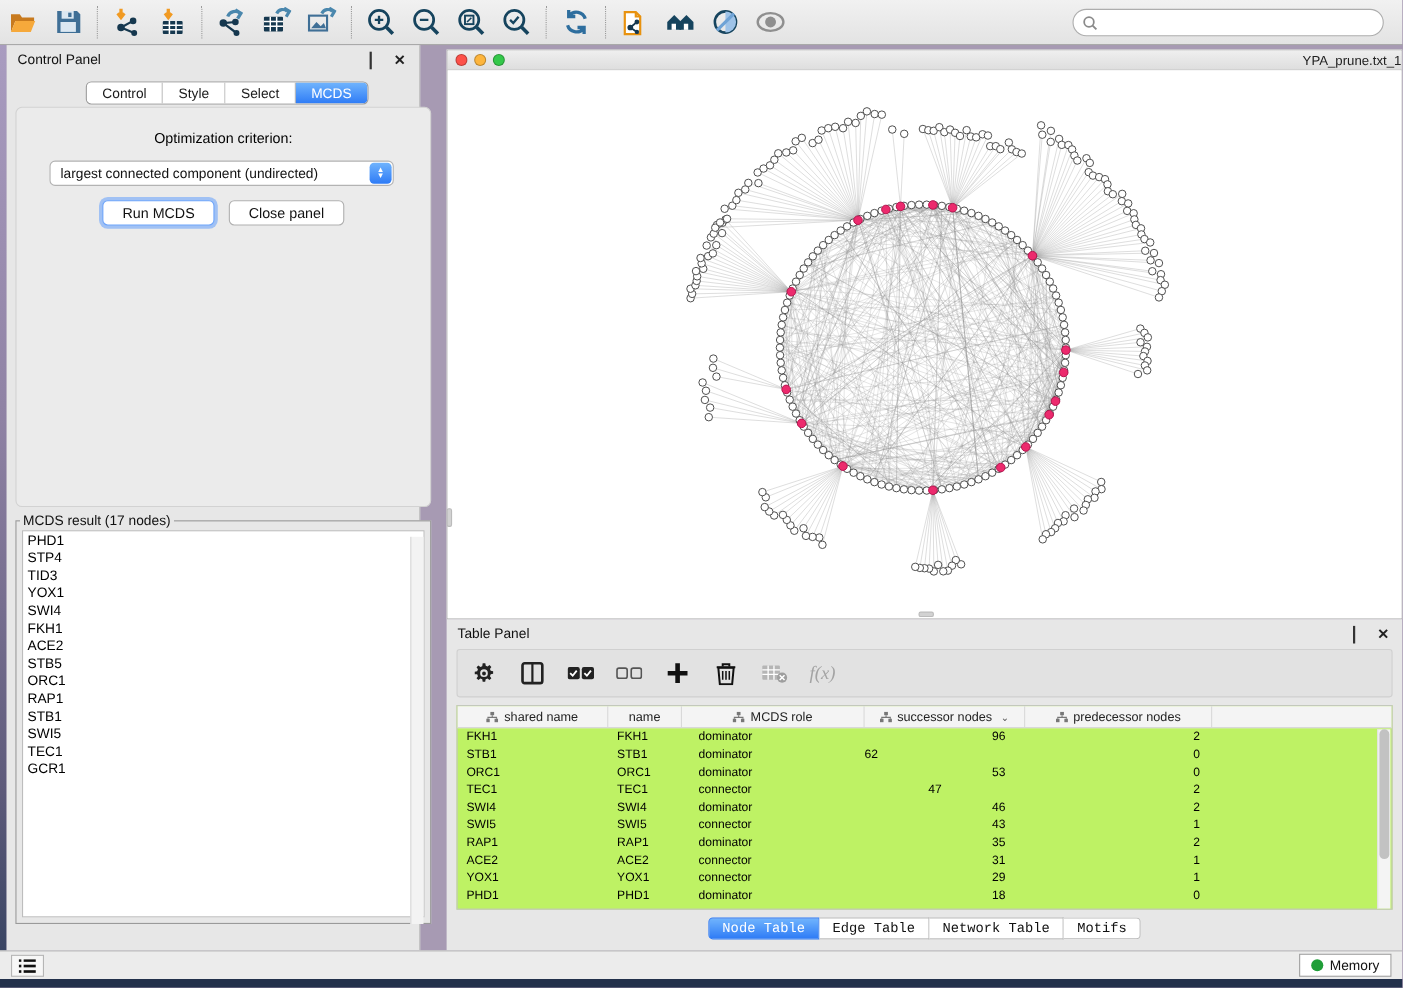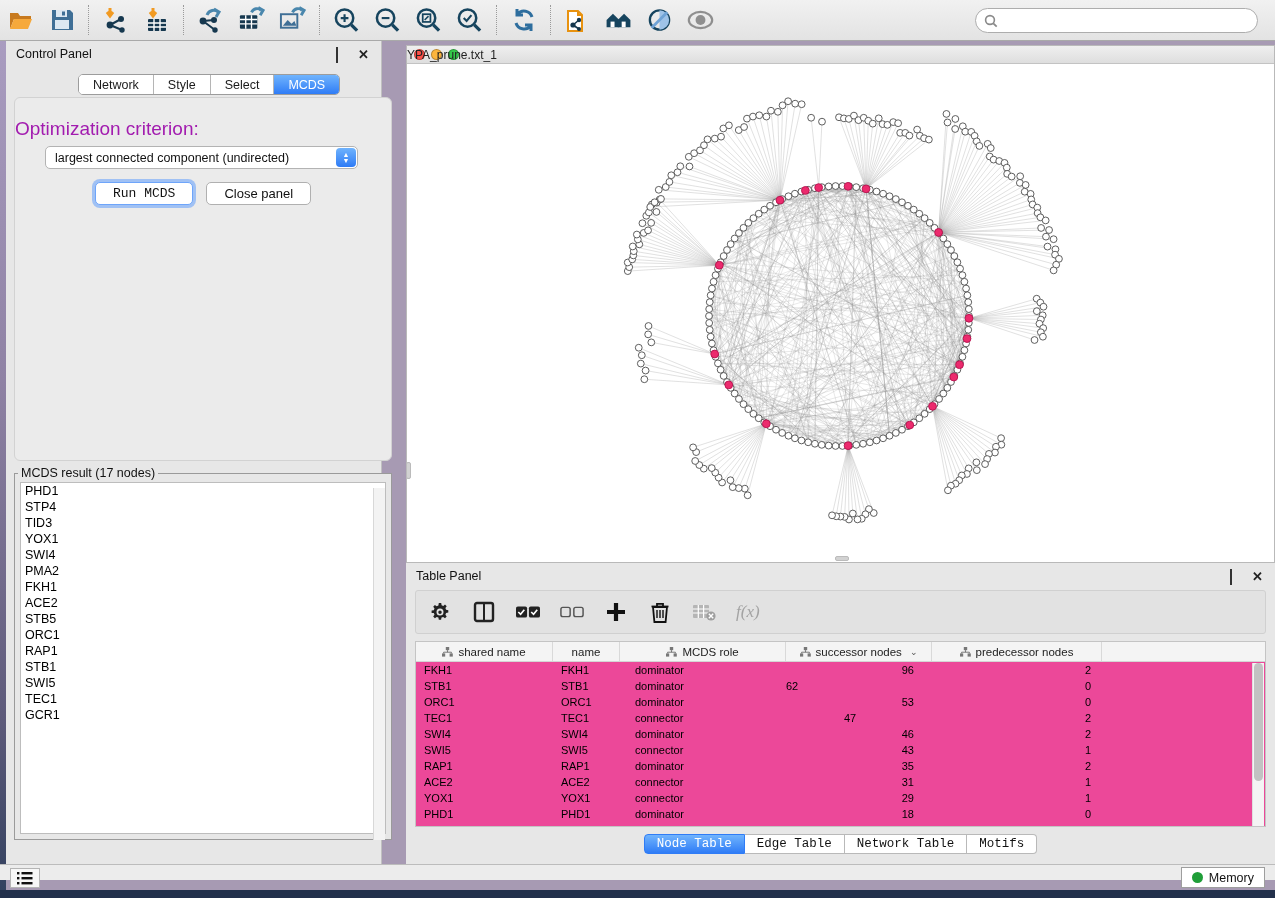--- a/index.html
+++ b/index.html
@@ -25,76 +25,76 @@
   .close-glyph { font-size:13px; font-weight:bold; color:#222; line-height:11px; }
 
   .seg-tabs { position:absolute; left:72px; top:33px; display:flex; height:21px;
     border:1px solid #9c9c9c; border-radius:5px; overflow:hidden; background:#fff; }
   .seg { padding:0 14px; font-size:12.5px; display:flex; align-items:center; color:#1a1a1a; background:#fff; border-right:1px solid #b5b5b5; }
   .seg:last-child { border-right:none; }
   .seg.active { background:linear-gradient(#70b4fd,#2f7cf6); color:#fff; border-right:none; }
 
   .inner-card { position:absolute; left:8px; top:56px; width:378px; height:364px;
     background:#ebebeb; border:1px solid #d2d2d2; border-radius:6px; }
-  .opt-label { margin-top:20px; font-size:19px; color:#a21caf; }
+  .opt-label { text-align:center; margin-top:20px; font-size:13px; color:#000000; }
   .dropdown { position:absolute; left:30px; top:48px; width:313px; height:23px; background:#fff;
     border:1px solid #b3b3b3; border-radius:5px; display:flex; align-items:center; font-size:12.5px; color:#111; padding-left:9px; }
   .dd-step { position:absolute; right:1px; top:1px; width:20px; height:19px; border-radius:4px;
     background:linear-gradient(#6fb3fd,#2e7bf6); display:flex; flex-direction:column; align-items:center; justify-content:center; }
   .dd-step span { color:#fff; font-size:7px; line-height:6px; }
   .btn-row { position:absolute; left:0; top:84px; width:100%; display:flex; justify-content:center; gap:13px; }
   .mac-btn { height:23px; padding:0 17px; background:#fff; border:1px solid #b0b0b0; border-radius:5px;
     font-size:13px; color:#111; display:flex; align-items:center; }
-  .mac-btn.focus { box-shadow:0 0 0 3px rgba(110,165,250,.6); border-color:#6ea5fa;font-family:Liberation Mono, monospace; }
+  .mac-btn.focus { box-shadow:0 0 0 3px rgba(110,165,250,.6); border-color:#6ea5fa; }
 
   fieldset.mcds { position:absolute; left:8px; top:425px; width:378px; height:374px;
     border:1px solid #9a9a9a; background:#e7e7e7; }
   fieldset.mcds legend { font-size:12.5px; padding:0 3px; margin-left:3px; color:#111; }
   .mcds-list { position:absolute; left:5px; top:2px; width:366px; height:352px; background:#fff;
     border:1px solid #bdbdbd; overflow:hidden; }
   .mcds-list .row { font-size:12.5px; line-height:16px; padding-left:4px; color:#000; }
   .list-sb { position:absolute; right:0; top:0; width:12px; height:100%; background:#f3f3f3; border-left:1px solid #d8d8d8; }
 
   
   .netwin { position:absolute; left:406px; top:45px; width:869px; height:518px; background:#fff; border:1px solid #b9b9b9; }
   .net-title { height:18px; background:linear-gradient(#efefef,#dedede); border-bottom:1px solid #c3c3c3;
     display:flex; align-items:center; position:relative; }
   .lights { display:flex; gap:6px; margin-left:7px; }
   .light { width:11px; height:11px; border-radius:50%; border:1px solid rgba(0,0,0,.25); }
-  .net-title .t { position:absolute; left:0; right:0; text-align:left; font-size:12px; color:#222; }
+  .net-title .t { position:absolute; left:0; right:0; text-align:right; font-size:12px; color:#222; }
   .net-canvas { position:relative; width:867px; height:498px; background:#fff; }
   .sb-v { position:absolute; left:-1px; top:398px; width:5px; height:17px; background:#d2d2d2; border:1px solid #bbb; border-radius:2px; }
   .sb-h { position:absolute; left:428px; bottom:1px; width:14px; height:5px; background:#d2d2d2; border:1px solid #bbb; border-radius:2px; }
 
   
   .tablepanel { position:absolute; left:406px; top:563px; width:869px; height:301px; background:#e7e7e7; }
   .tp-toolbar { position:absolute; left:9px; top:27px; width:851px; height:44px; background:#e2e2e2;
     border:1px solid #d0d0d0; border-radius:3px; display:flex; align-items:center; padding-left:12px; gap:20px; }
   .tpi { width:24px; height:24px; display:flex; align-items:center; justify-content:center; }
   .fx { font-family:"Liberation Serif", serif; font-style:italic; font-size:17px; color:#a3a3a3; }
 
-  .ntable { position:absolute; left:9px; top:78px; width:851px; height:186px; background:#ec4899; border:1px solid #c4c4c4; }
+  .ntable { position:absolute; left:9px; top:78px; width:851px; height:186px; background:#bef264; border:1px solid #c4c4c4; }
   .thead { display:flex; height:20px; background:#f4f4f4; border-bottom:1px solid #d5d5d5; }
   .th { display:flex; align-items:center; justify-content:center; gap:5px; font-size:11.5px; color:#222;
     border-right:1px solid #d9d9d9; position:relative; }
   .th .sort { font-size:9px; color:#555; margin-left:3px; }
   .trow { display:flex; height:16px; }
   .td { font-size:11px; color:#000; line-height:16px; white-space:nowrap; overflow:hidden; }
   .table-sb { position:absolute; right:1px; top:21px; width:12px; height:163px; background:#f4f4f4; border-left:1px solid #e0e0e0; }
   .table-sb .thumb { position:absolute; left:1px; top:0; width:9px; height:118px; background:#c2c2c2; border-radius:5px; }
 
   .bottom-tabs { position:absolute; left:0; right:0; top:271px; display:flex; justify-content:center;font-family:Liberation Mono, monospace; }
   .btab { height:20px; padding:0 12px; background:#fff; border:1px solid #b9b9b9; border-left:none;
     font-size:12.5px; color:#111; display:flex; align-items:center; }
   .btab:first-child { border-left:1px solid #b9b9b9; border-radius:4px 0 0 4px; }
   .btab:last-child { border-radius:0 4px 4px 0; }
   .btab.active { background:linear-gradient(#70b4fd,#2f7cf6); color:#fff; border-color:#2f7cf6; }
 
   
-  .statusbar { position:absolute; left:0; top:864px; width:1275px; height:16px; background:#ececec; border-top:1px solid #bcbcbc; }
+  .statusbar { position:absolute; left:0; top:864px; width:1275px; height:26px; background:#ececec; border-top:1px solid #bcbcbc; }
   .list-btn { position:absolute; left:10px; top:3px; width:30px; height:20px; background:#f7f7f7; border:1px solid #b5b5b5;
     display:flex; align-items:center; justify-content:center; }
   .memory-btn { position:absolute; right:10px; top:2px; height:21px; background:#fff; border:1px solid #9e9e9e;
     display:flex; align-items:center; gap:6px; padding:0 10px; font-size:12.5px; color:#111; }
   .memory-dot { width:11px; height:11px; border-radius:50%; background:#1f9e38; }
 
   .desktop-bottom { position:absolute; left:0; top:890px; width:1275px; height:8px;
     background:linear-gradient(90deg,#1d2b45,#31415e 30%,#233florin); background-color:#22304b; }
   .deskstrip { position:absolute; left:0; top:41px; width:6px; height:849px;
     background:linear-gradient(#a99cc0,#8f82a4 40%,#5d5a7a 80%,#33415f); }
@@ -247,21 +247,21 @@
 <div class="deskstrip"></div>
 
 <div class="ctrl">
   <div class="panel-head">
     <span>Control Panel</span>
     <span class="sp"></span>
     <span class="mini-btn"><span class="float-glyph"></span></span>
     <span class="mini-btn"><span class="close-glyph">✕</span></span>
   </div>
   <div class="seg-tabs" id="ctrl-tabs">
-      <div class="seg">Network</div>
+      <div class="seg">Control</div>
       <div class="seg">Style</div>
       <div class="seg">Select</div>
       <div class="seg active">MCDS</div>
     </div>
 
   <div class="inner-card">
     <div class="opt-label">Optimization criterion:</div>
     <div class="dropdown">
       <span>largest connected component (undirected)</span>
       <span class="dd-step">
@@ -276,21 +276,20 @@
   </div>
 
   <fieldset class="mcds">
     <legend>MCDS result (17 nodes)</legend>
     <div class="mcds-list" id="mcds-list">
         <div class="row">PHD1</div>
         <div class="row">STP4</div>
         <div class="row">TID3</div>
         <div class="row">YOX1</div>
         <div class="row">SWI4</div>
-        <div class="row">PMA2</div>
         <div class="row">FKH1</div>
         <div class="row">ACE2</div>
         <div class="row">STB5</div>
         <div class="row">ORC1</div>
         <div class="row">RAP1</div>
         <div class="row">STB1</div>
         <div class="row">SWI5</div>
         <div class="row">TEC1</div>
         <div class="row">GCR1</div>
       </div>

